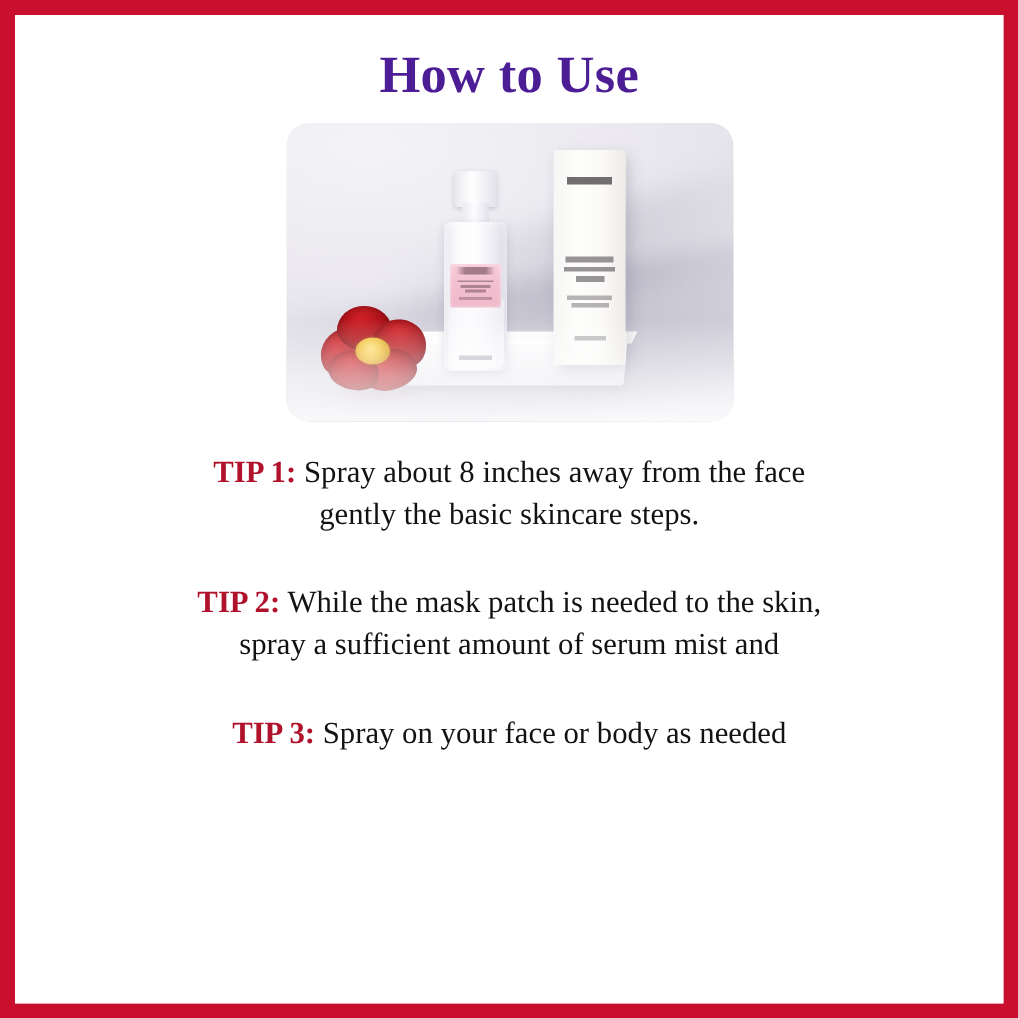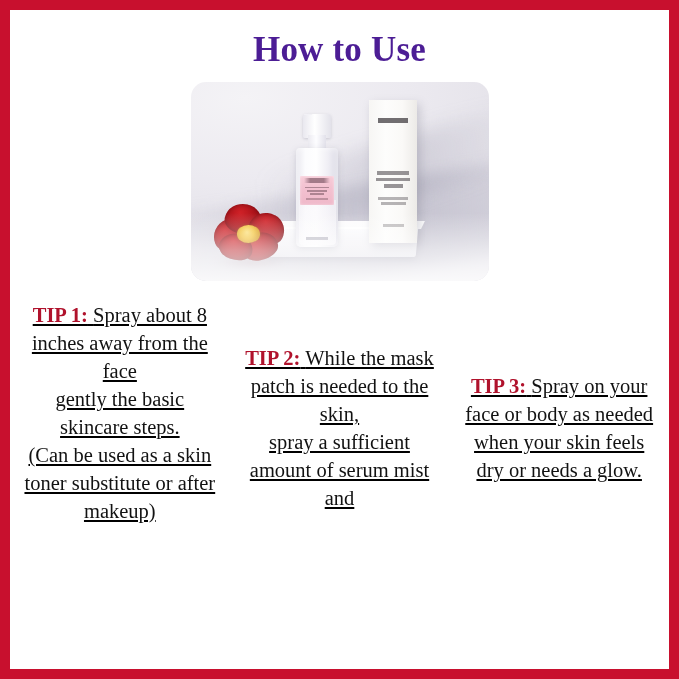--- a/index.html
+++ b/index.html
@@ -267,22 +267,22 @@
     border-radius: 50%;
     background: radial-gradient(ellipse at center, rgba(150,110,125,0.42) 0%, rgba(150,110,125,0.0) 72%);
     filter: blur(3px);
   }
 
   
   .tips {
     width: 100%;
     margin-top: 20px;
     display: flex;
+    flex-direction: column;
     align-items: center;
-    text-decoration: underline;
   }
   .tip {
     width: 100%;
     text-align: center;
     color: #121212;
     font-family: "Liberation Serif", "DejaVu Serif", serif;
     font-size: 20.5px;
     line-height: 28px;
     padding: 0 14px;
     box-sizing: border-box;
@@ -349,30 +349,28 @@
 
       <div class="floor-glow"></div>
     </div>
 
     <div class="tips">
 
       <div class="tip">
         <span class="tip-label">TIP 1:</span>
         <span>Spray about 8 inches away from the face</span>
         <span class="tip-line">gently the basic skincare steps.</span>
-        <span class="tip-line">(Can be used as a skin toner substitute or after makeup)</span>
       </div>
 
       <div class="tip">
         <span class="tip-label">TIP 2:</span>
         <span>While the mask patch is needed to the skin,</span>
         <span class="tip-line">spray a sufficient amount of serum mist and</span>
       </div>
 
       <div class="tip">
         <span class="tip-label">TIP 3:</span>
         <span>Spray on your face or body as needed</span>
-        <span class="tip-line">when your skin feels dry or needs a glow.</span>
       </div>
 
     </div>
   </div>
 </div>
 
 </body></html>

